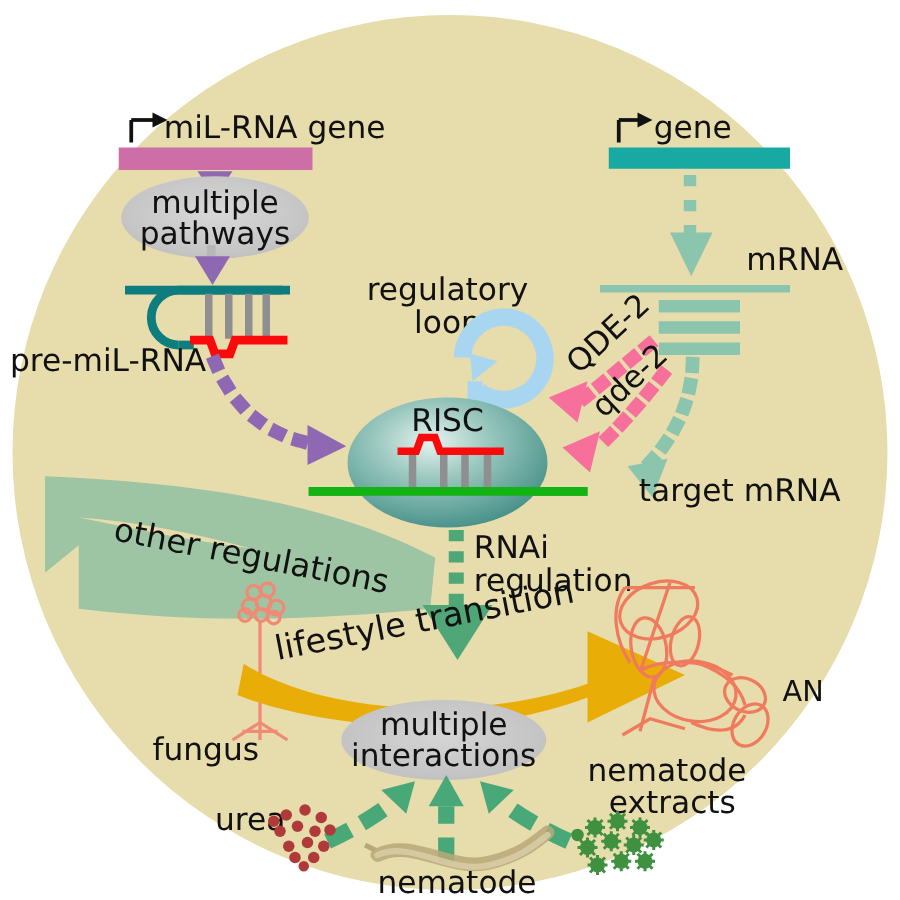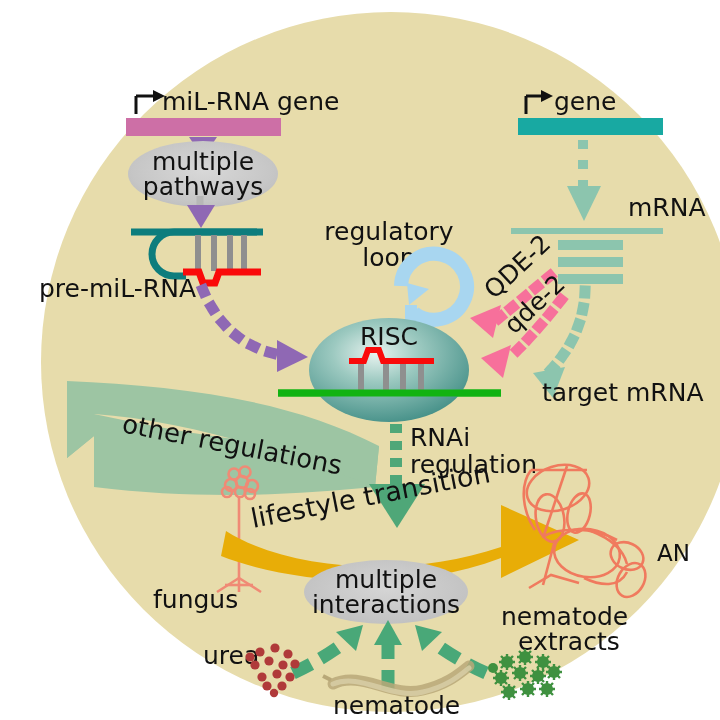--- a/index.html
+++ b/index.html
@@ -1,17 +1,17 @@
 <!DOCTYPE html>
 <html><head>
 <meta charset="utf-8">
 <style>
   html,body{margin:0;padding:0;background:#ffffff;}
   body{width:720px;height:720px;overflow:hidden;font-family:"DejaVu Sans",sans-serif;}
-  #stage{position:relative;width:628px;height:720px;background:#ffffff;padding-left:31px;}
+  #stage{position:relative;width:628px;height:720px;background:#ffffff;}
   svg{display:block;}
   .lbl{font-family:"DejaVu Sans",sans-serif;fill:#111111;}
 </style>
 </head>
 <body>
 
 <div id="stage">
 <svg width="720" height="720" viewBox="0 0 720 720">
 
   <defs>

